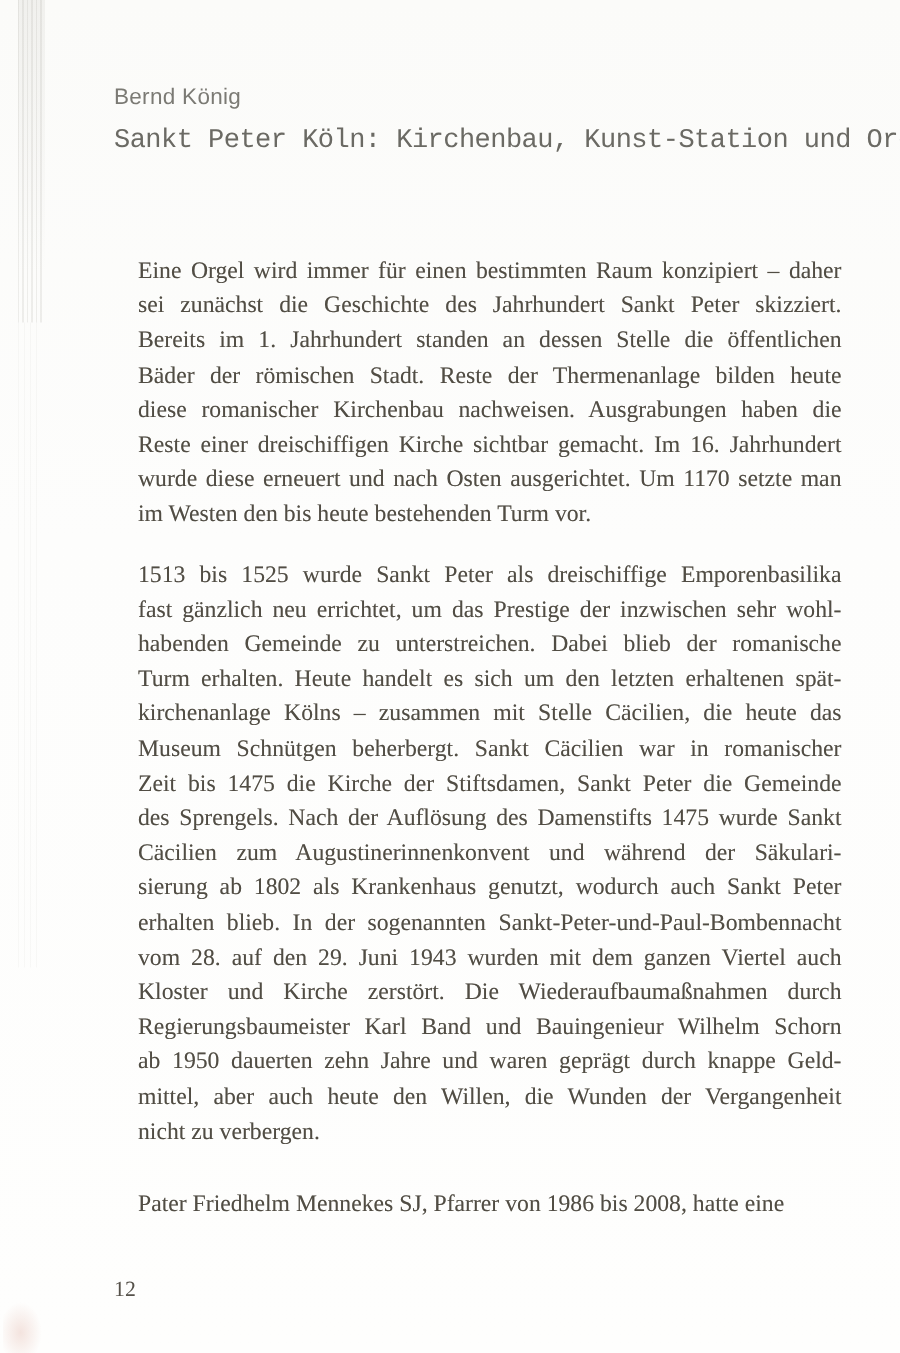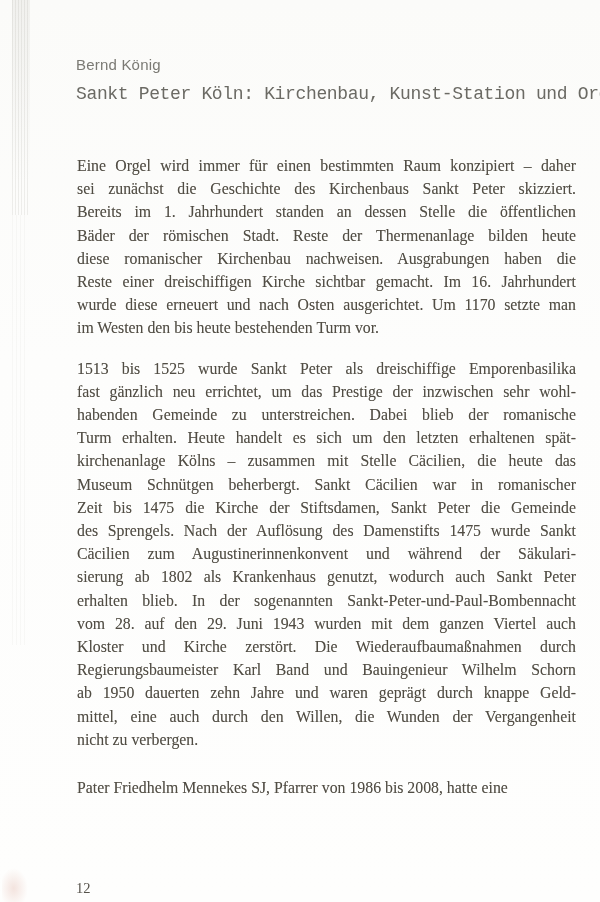--- a/index.html
+++ b/index.html
@@ -40,46 +40,46 @@
     position:absolute; top:84px; left:0;
     font-family:Liberation Mono, monospace;
     font-size:18px; color:#6b6a64; letter-spacing:-0.35px;
     white-space:nowrap;
   }
   .body-text {
     position:absolute; top:153px; left:0; width:501px;
     font-size:15.8px; line-height:23.2px; color:#514d44;
     text-shadow:0 0 0.4px rgba(81,77,68,0.35);
   }
-  .para { margin:1px; }
+  .para { margin:16px; }
   .para-0 { margin-bottom:17px; }
   .para-1 { margin-bottom:25px; }
   .para-2 { margin-bottom:0; }
   .line { text-align:justify; text-align-last:justify; white-space:normal; }
   .line.para-end { text-align-last:left; }
   .pagenum {
-    position:absolute; top:880px; left:0;
+    position:absolute; top:852px; left:0;
     font-size:14.5px; color:#55514a;
   }
 </style>
 </head>
 <body>
 
 <div class="page">
   <div class="edge-streaks-top"></div>
   <div class="edge-streaks-mid"></div>
   <div class="smudge-bottom-left"></div>
 
   <div class="content">
     <div class="author">Bernd König</div>
     <div class="title">Sankt Peter Köln: Kirchenbau, Kunst-Station und Orgel</div>
     <div class="body-text" id="body-text">
         <div class="para para-0">
           <div class="line">Eine Orgel wird immer für einen bestimmten Raum konzipiert – daher</div>
-          <div class="line">sei zunächst die Geschichte des Kirchenbaus Sankt Peter skizziert.</div>
+          <div class="line">sei zunächst die Geschichte des Jahrhundert Sankt Peter skizziert.</div>
           <div class="line">Bereits im 1. Jahrhundert standen an dessen Stelle die öffentlichen</div>
           <div class="line">Bäder der römischen Stadt. Reste der Thermenanlage bilden heute</div>
           <div class="line">diese romanischer Kirchenbau nachweisen. Ausgrabungen haben die</div>
           <div class="line">Reste einer dreischiffigen Kirche sichtbar gemacht. Im 16. Jahrhundert</div>
           <div class="line">wurde diese erneuert und nach Osten ausgerichtet. Um 1170 setzte man</div>
           <div class="line para-end">im Westen den bis heute bestehenden Turm vor.</div>
         </div>
         <div class="para para-1">
           <div class="line">1513 bis 1525 wurde Sankt Peter als dreischiffige Emporenbasilika</div>
           <div class="line">fast gänzlich neu errichtet, um das Prestige der inzwischen sehr wohl-</div>
@@ -89,21 +89,21 @@
           <div class="line">Museum Schnütgen beherbergt. Sankt Cäcilien war in romanischer</div>
           <div class="line">Zeit bis 1475 die Kirche der Stiftsdamen, Sankt Peter die Gemeinde</div>
           <div class="line">des Sprengels. Nach der Auflösung des Damenstifts 1475 wurde Sankt</div>
           <div class="line">Cäcilien zum Augustinerinnenkonvent und während der Säkulari-</div>
           <div class="line">sierung ab 1802 als Krankenhaus genutzt, wodurch auch Sankt Peter</div>
           <div class="line">erhalten blieb. In der sogenannten Sankt-Peter-und-Paul-Bombennacht</div>
           <div class="line">vom 28. auf den 29. Juni 1943 wurden mit dem ganzen Viertel auch</div>
           <div class="line">Kloster und Kirche zerstört. Die Wiederaufbaumaßnahmen durch</div>
           <div class="line">Regierungsbaumeister Karl Band und Bauingenieur Wilhelm Schorn</div>
           <div class="line">ab 1950 dauerten zehn Jahre und waren geprägt durch knappe Geld-</div>
-          <div class="line">mittel, eine auch durch den Willen, die Wunden der Vergangenheit</div>
+          <div class="line">mittel, aber auch heute den Willen, die Wunden der Vergangenheit</div>
           <div class="line para-end">nicht zu verbergen.</div>
         </div>
         <div class="para para-2">
           <div class="line para-end">Pater Friedhelm Mennekes SJ, Pfarrer von 1986 bis 2008, hatte eine</div>
         </div>
       </div>
     <div class="pagenum">12</div>
   </div>
 </div>
 

